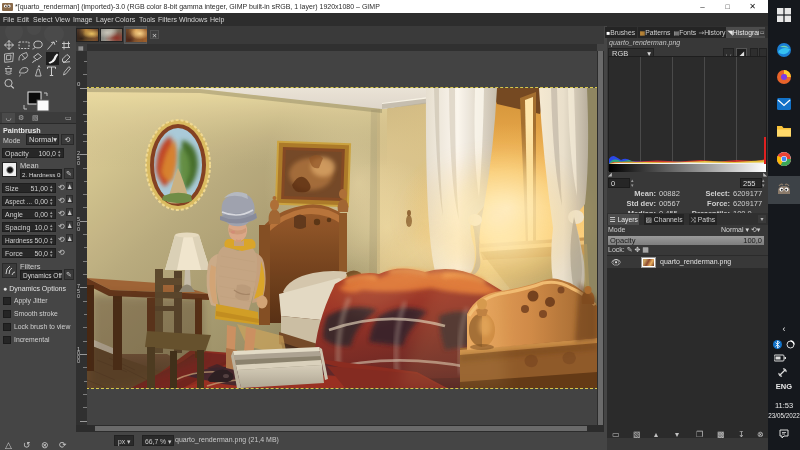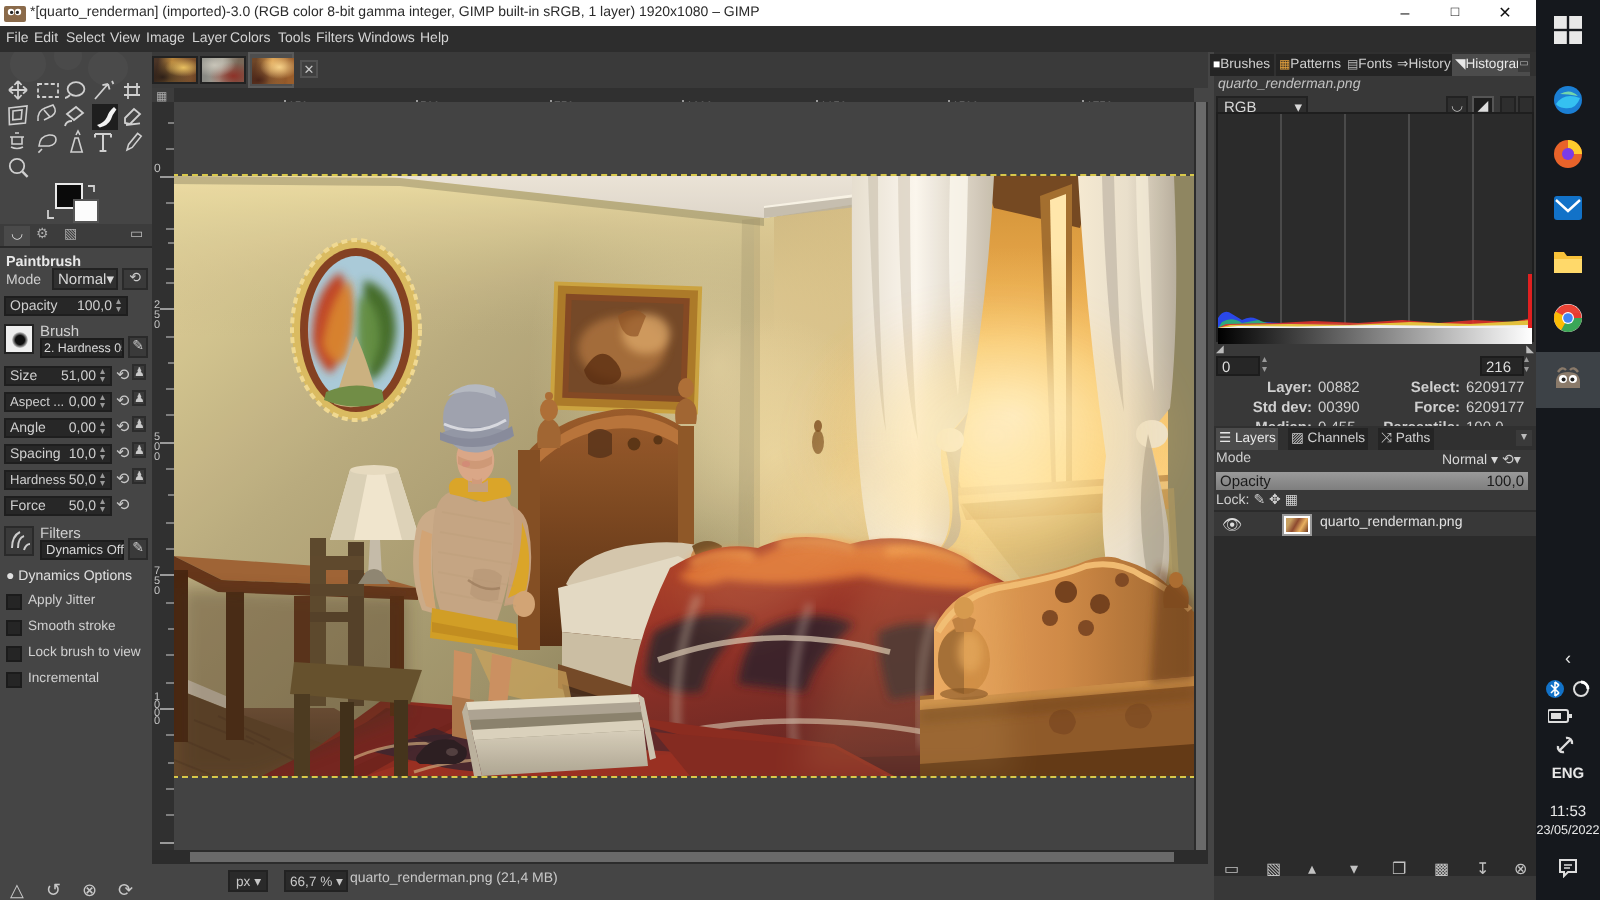--- a/index.html
+++ b/index.html
@@ -114,21 +114,21 @@
     <div class="abs" style="left:26px;top:108px;width:33px;height:11px;background:#303030;border:1px solid #222;color:#d8d8d8;font-size:7.5px;line-height:10px;padding-left:2px">Normal <span style="float:right;margin-right:1px">▾</span></div>
     <div class="abs" style="left:61px;top:108px;width:13px;height:11px;background:#3a3a3a;border:1px solid #2a2a2a;color:#ccc;font-size:7px;text-align:center;line-height:10px">⟲</div>
     <div class="slider" style="top:122px;width:62px">
         <span class="lab">Opacity</span>
         <span class="val">100,0</span>
         <span class="spin">▴<br>▾</span>
       </div>
     <div class="abs" style="left:2px;top:136px;width:15px;height:15px;background:#f0f0f0;border:1px solid #222">
       <div class="abs" style="left:3px;top:3px;width:8px;height:8px;border-radius:50%;background:radial-gradient(circle,#111 40%,#f0f0f0 75%)"></div>
     </div>
-    <div class="abs" style="left:20px;top:135px;font-size:7.5px;color:#cfcfcf">Brush</div>
+    <div class="abs" style="left:20px;top:135px;font-size:7.5px;color:#cfcfcf">Mean</div>
     <div class="abs" style="left:20px;top:143px;width:42px;height:10px;background:#262626;border:1px solid #1c1c1c;color:#d8d8d8;font-size:6.2px;line-height:9px;padding-left:1px;white-space:nowrap;overflow:hidden">2. Hardness 050</div>
     <div class="abs" style="left:64px;top:142px;width:10px;height:11px;background:#3a3a3a;border:1px solid #2a2a2a;color:#ccc;font-size:7px;text-align:center;line-height:10px">✎</div>
     <div class="slider" style="top:157px">
         <span class="lab">Size</span>
         <span class="val">51,00</span>
         <span class="spin">▴<br>▾</span>
       </div>
     <div class="sicon" style="left:58px;top:157px">⟲</div>
       <div class="sicon" style="left:66px;top:156px;background:#3a3a3a;border:1px solid #2c2c2c;width:7px;height:8px;font-size:6px;text-align:center">♟</div>
     <div class="slider" style="top:170px">
@@ -586,27 +586,27 @@
         <rect x="155" y="6" width="2" height="27" fill="#e02020"></rect>
       </svg>
       <div class="abs" style="left:0;top:107px;width:157px;height:8px;background:linear-gradient(to right,#000,#fff)"></div>
     </div>
     <div class="abs" style="left:4px;top:147px;width:159px;height:3px">
       <span class="abs" style="left:0;top:-2px;color:#bbb;font-size:5px">◢</span>
         <span class="abs" style="right:0;top:-2px;color:#bbb;font-size:5px">◣</span>
     </div>
     <div class="abs" style="left:4px;top:152px;width:22px;height:10px;background:#262626;border:1px solid #1c1c1c;color:#ddd;font-size:7.5px;line-height:9px;padding-left:2px">0</div>
     <div class="abs" style="left:27px;top:152px;font-size:5px;color:#999;line-height:5px">▴<br>▾</div>
-    <div class="abs" style="left:136px;top:152px;width:22px;height:10px;background:#262626;border:1px solid #1c1c1c;color:#ddd;font-size:7.5px;line-height:9px;padding-left:2px">216</div>
+    <div class="abs" style="left:136px;top:152px;width:22px;height:10px;background:#262626;border:1px solid #1c1c1c;color:#ddd;font-size:7.5px;line-height:9px;padding-left:2px">255</div>
     <div class="abs" style="left:158px;top:152px;font-size:5px;color:#999;line-height:5px">▴<br>▾</div>
     <div class="abs" style="left:0;top:163px;width:164px;color:#cfcfcf;font-size:7.5px">
-      <div class="abs" style="left:0;top:0;width:52px;text-align:right;font-weight:bold">Layer:</div>
+      <div class="abs" style="left:0;top:0;width:52px;text-align:right;font-weight:bold">Mean:</div>
         <div class="abs" style="left:55px;top:0">00882</div>
       <div class="abs" style="left:0;top:10px;width:52px;text-align:right;font-weight:bold">Std dev:</div>
-        <div class="abs" style="left:55px;top:10px">00390</div>
+        <div class="abs" style="left:55px;top:10px">00567</div>
       <div class="abs" style="left:0;top:20px;width:52px;text-align:right;font-weight:bold">Median:</div>
         <div class="abs" style="left:55px;top:20px">0,455</div>
       <div class="abs" style="left:60px;top:0;width:66px;text-align:right;font-weight:bold">Select:</div>
         <div class="abs" style="left:129px;top:0">6209177</div>
       <div class="abs" style="left:60px;top:10px;width:66px;text-align:right;font-weight:bold">Force:</div>
         <div class="abs" style="left:129px;top:10px">6209177</div>
       <div class="abs" style="left:60px;top:20px;width:66px;text-align:right;font-weight:bold">Percentile:</div>
         <div class="abs" style="left:129px;top:20px">100,0</div>
     </div>
     <div class="abs" style="left:76px;top:183px;color:#888;font-size:8px;letter-spacing:1px">⋯</div>

